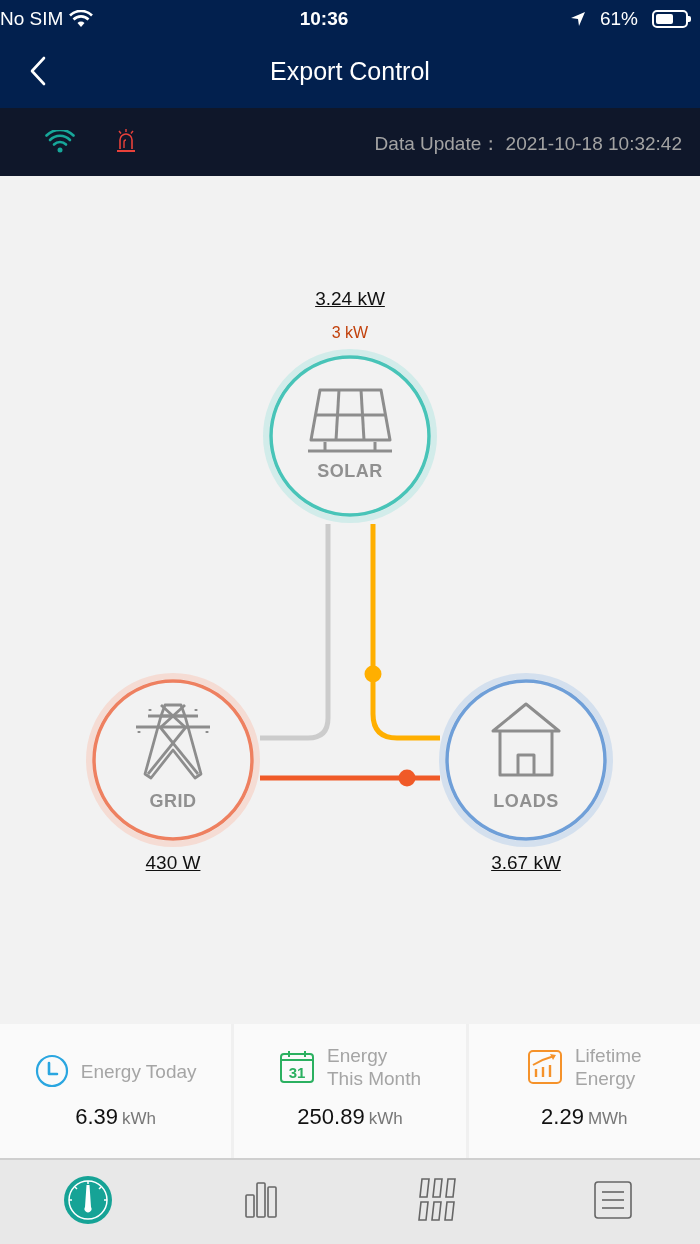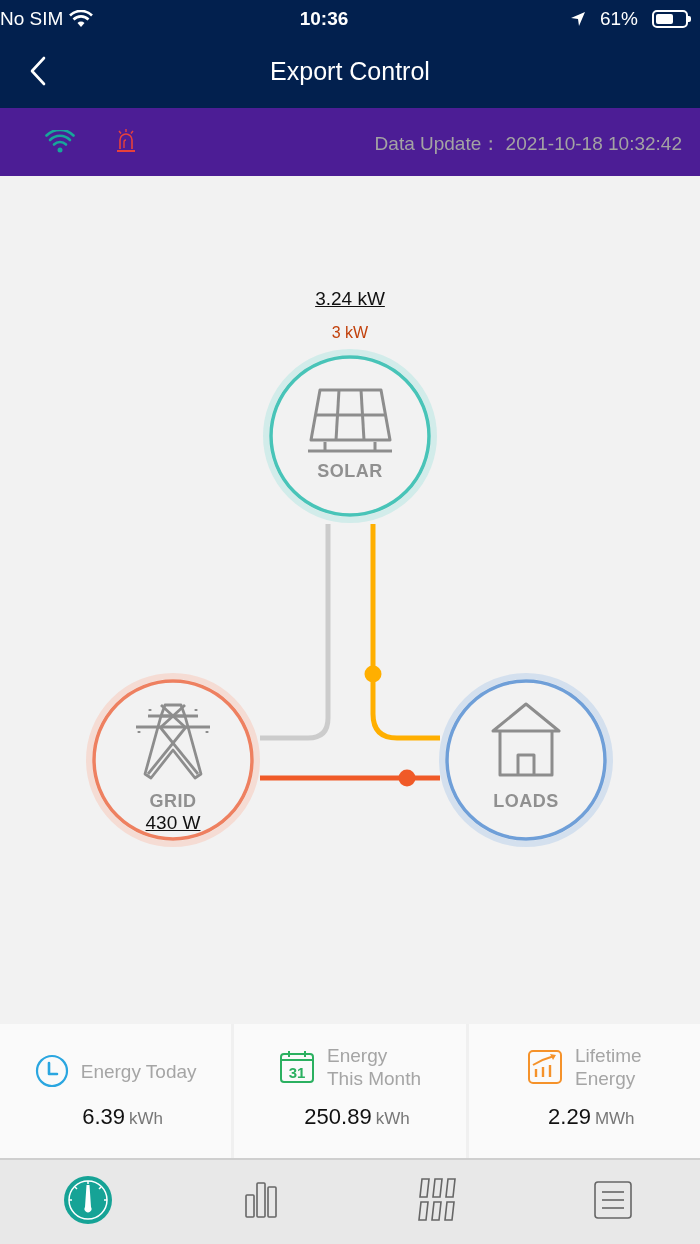--- a/index.html
+++ b/index.html
@@ -8,34 +8,34 @@
     .status-bar { position: absolute; top: 0; left: 0; width: 700px; height: 40px; font-size: 19px; }
     .sb-left { position: absolute; left: 0; top: 8px; display: flex; align-items: center; gap: 6px; }
     .sb-time { position: absolute; left: 0; width: 648px; text-align: center; top: 8px; font-weight: bold; font-size: 19px; }
     .sb-right { position: absolute; right: 12px; top: 8px; display: flex; align-items: center; gap: 14px; }
     .battery { width: 36px; height: 18px; border: 2px solid #fff; border-radius: 5px; position: relative; padding: 2px; }
     .battery .fill { width: 60%; height: 100%; background: #fff; border-radius: 2px; }
     .battery::after { content: ""; position: absolute; right: -5px; top: 4px; width: 3px; height: 6px; background: #fff; border-radius: 0 2px 2px 0; }
     .nav-bar { position: absolute; top: 40px; left: 0; width: 700px; height: 68px; }
     .back-btn { position: absolute; left: 28px; top: 14px; width: 30px; height: 36px; cursor: pointer; }
     .nav-title { position: absolute; left: 0; width: 700px; text-align: center; top: 17px; font-size: 25px; }
-    .info-bar { position: absolute; top: 108px; left: 0; width: 700px; height: 68px; background: #4c1d95; text-align: right; }
+    .info-bar { position: absolute; top: 108px; left: 0; width: 700px; height: 68px; background: #0f172a; text-align: right; }
     .info-wifi { position: absolute; left: 45px; top: 22px; }
     .info-alarm { position: absolute; left: 115px; top: 20px; }
     .data-update { position: absolute; right: 18px; top: 23px; color: #a3a3a3; font-size: 19px; }
     .flow-area { position: absolute; top: 176px; left: 0; width: 700px; height: 848px; background: #f2f2f2; }
     .node-val { position: absolute; text-align: center; width: 200px; font-size: 19px; color: #111; text-decoration: underline; }
     .node-sub { position: absolute; text-align: center; width: 200px; font-size: 16px; color: #c2410c; }
     .node-label { position: absolute; width: 200px; text-align: center; font-size: 18px; color: #909090; letter-spacing: 0.5px; font-weight: bold; }
     .stats { position: absolute; top: 1024px; left: 0; width: 700px; height: 136px; display: flex; background: #fafafa; border-bottom: 2px solid #cfcfcf; }
     .stat { flex: 1; position: relative; border-right: 3px solid #f0f0f0; }
     .stat:last-child { border-right: none; }
     .stat-head { position: absolute; top: 20px; left: 0; width: 100%; display: flex; justify-content: center; align-items: center; gap: 12px; }
     .stat-label { color: #a5a5a5; font-size: 19px; line-height: 23px; }
-    .stat-value { position: absolute; top: 80px; width: 100%; text-align: center; font-size: 22px; color: #111; margin-left: 7px; }
+    .stat-value { position: absolute; top: 80px; width: 100%; text-align: center; font-size: 22px; color: #111; }
     .stat-value .unit { font-size: 17px; color: #777; margin-left: 4px; }
     .tabbar { position: absolute; top: 1160px; left: 0; width: 700px; height: 84px; background: #e8e8e8; display: flex; }
     .tab { flex: 1; display: flex; justify-content: center; align-items: center; padding-bottom: 4px; cursor: pointer; }
   </style>
 </head>
 <body>
 
 <div class="header">
   <div class="status-bar">
     <div class="sb-left">
@@ -141,23 +141,24 @@
         <path d="M518 599 L518 579 L534 579 L534 599"></path>
       </g>
     </g>
   </svg>
 
   <div class="node-val" style="left:250px;top:112px">3.24 kW</div>
   <div class="node-sub" style="left:250px;top:148px">3 kW</div>
   <div class="node-label" style="left:250px;top:285px">SOLAR</div>
 
   <div class="node-label" style="left:73px;top:615px">GRID</div>
-  <div class="node-val" style="left:73px;top:636px">430 W</div>
+  <div class="node-val" style="left:73px;top:676px">430 W</div>
 
   <div class="node-label" style="left:426px;top:615px">LOADS</div>
+  <div class="node-val" style="left:426px;top:676px">3.67 kW</div>
 </div>
 
 <div class="stats">
   <div class="stat">
     <div class="stat-head" style="top:30px">
       <svg width="34" height="34" viewBox="0 0 34 34">
         <circle cx="17" cy="17" r="15" stroke="#2aa6e0" stroke-width="2.2" fill="none"></circle>
         <path d="M14 9 L14 20 L22 20" stroke="#2aa6e0" stroke-width="2.6" fill="none" stroke-linecap="round" stroke-linejoin="round"></path>
       </svg>
       <span class="stat-label">Energy Today</span>

